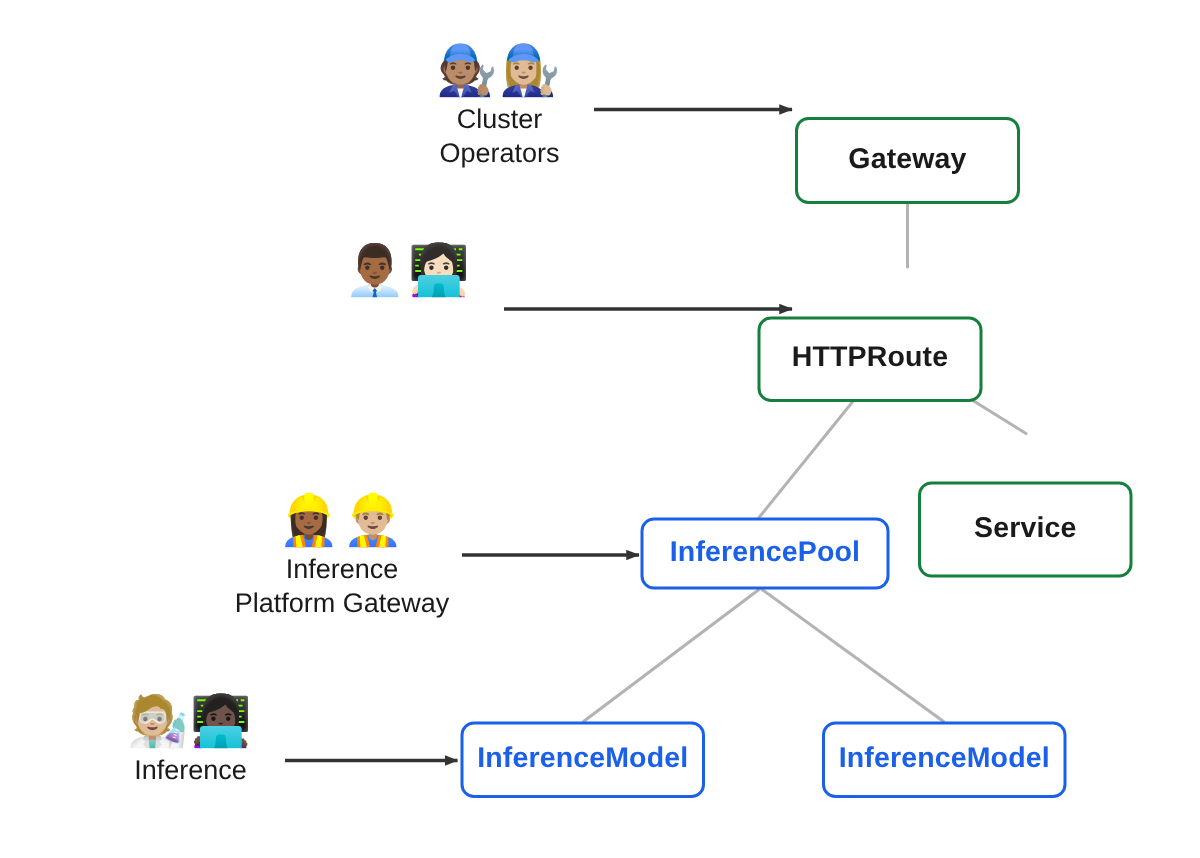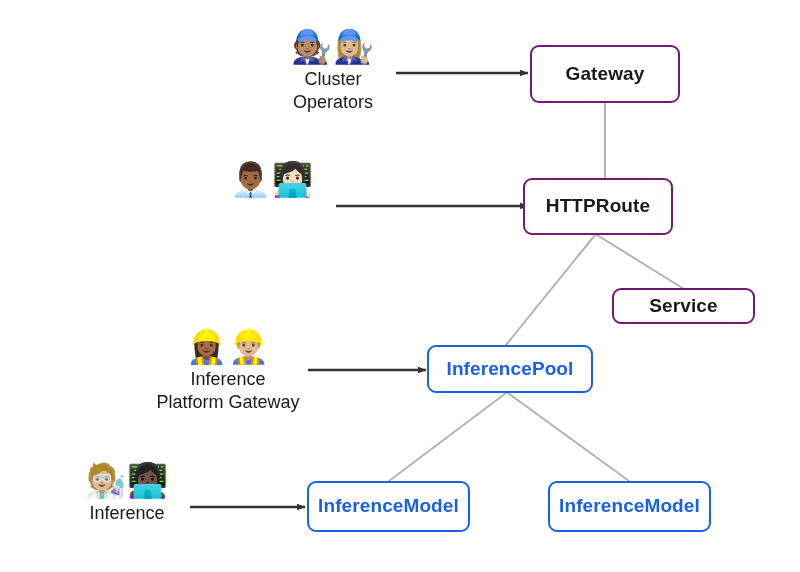--- a/index.html
+++ b/index.html
@@ -37,21 +37,22 @@
     background: #ffffff;
     border-radius: 9px;
     text-align: center;
     line-height: 1.1;
   }
   .node .node-label {
     font-weight: bold;
     letter-spacing: 0.1px;
   }
   .node.kind-core {
-    border: 2px solid #701a75;
+    border: 2px solid #15803d;
+    margin-top: 33px;
   }
   .node.kind-core .node-label {
     color: #1a1a1a;
     font-size: 19px;
   }
   .node.kind-inference {
     border: 2px solid #1a60e8;
   }
   .node.kind-inference .node-label {
     color: #1a60e8;
@@ -138,25 +139,25 @@
     <div class="persona-icons">🧑🏼‍🔬👩🏿‍💻</div>
     <div class="persona-caption">
       <span class="ln">Inference</span>
     </div>
   </div>
 
   <div class="node kind-core" style="left:530px; top:45px; width:150px; height:58px;">
     <span class="node-label">Gateway</span>
   </div>
 
-  <div class="node kind-core" style="left:523px; top:178px; width:150px; height:57px;">
+  <div class="node kind-core" style="left:505px; top:178px; width:150px; height:57px;">
     <span class="node-label">HTTPRoute</span>
   </div>
 
-  <div class="node kind-core" style="left:612px; top:288px; width:143px; height:36px;">
+  <div class="node kind-core" style="left:612px; top:288px; width:143px; height:64px;">
     <span class="node-label">Service</span>
   </div>
 
   <div class="node kind-inference" style="left:427px; top:345px; width:166px; height:48px;">
     <span class="node-label">InferencePool</span>
   </div>
 
   <div class="node kind-inference" style="left:307px; top:481px; width:163px; height:51px;">
     <span class="node-label">InferenceModel</span>
   </div>

